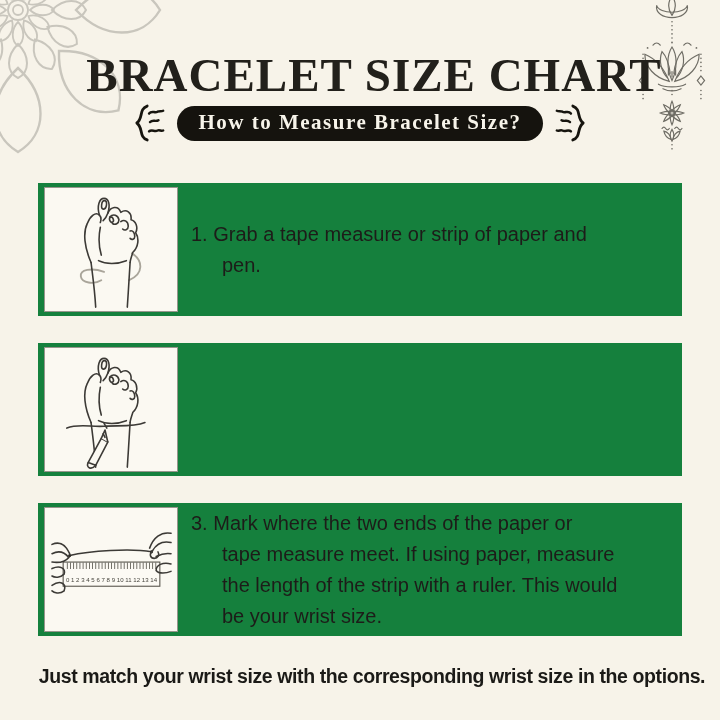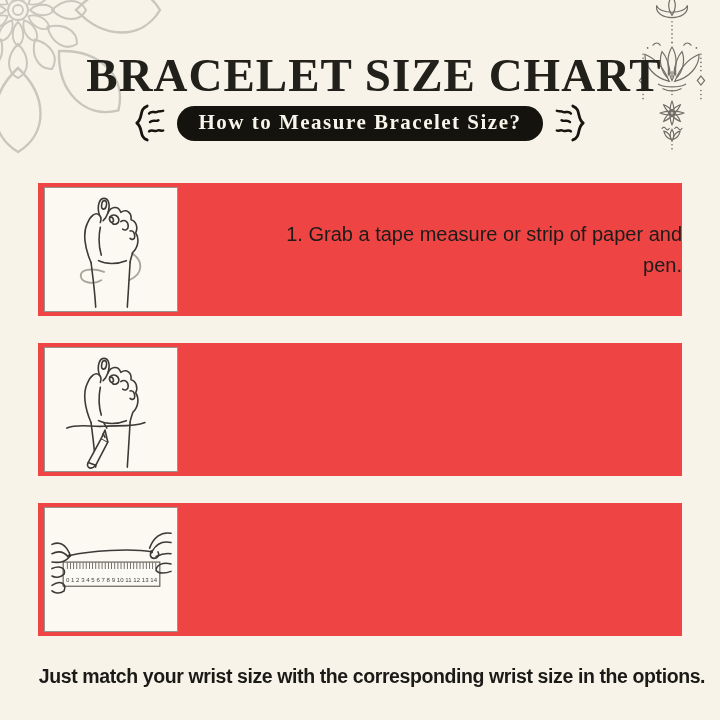--- a/index.html
+++ b/index.html
@@ -28,22 +28,22 @@
     font-family:"Liberation Serif","DejaVu Serif",serif;
     font-weight:700;font-size:21px;letter-spacing:1.5px;white-space:nowrap;
   }
   .flourish{flex:none;}
   .flourish.right{transform:scaleX(-1);}
   .steps{
     position:absolute;top:183px;left:38px;width:644px;
     display:flex;flex-direction:column;gap:27px;
   }
   .step{
-    background:#ef4444;height:133px;
-    display:flex;align-items:center;text-align:right;
+    background:#15803d;height:133px;
+    display:flex;align-items:center;
   }
   .figure{
     flex:none;width:132px;height:123px;margin-left:6px;
     background:#fbf9f2;border:1px solid #97958c;
     display:flex;align-items:center;justify-content:center;
   }
   .figure svg{width:123px;height:119px;}
   .step-text{
     margin:0 0 0 13px;width:492px;
     font-size:20px;line-height:31px;font-weight:500;
@@ -268,17 +268,21 @@
         </g>
         <g class="lineart" stroke-width="1.5">
           <path d="M128,25 C117,23 109,30 105,41"></path>
           <path d="M128,35 C119,33 112,37 108,44"></path>
           <path d="M108,44 C104,48 106,52 110,52 C114,52 116,48 114,45"></path>
           <path d="M128,47 C122,46 116,48 112,50"></path>
           <path d="M128,58 C119,56 112,59 112,65 C115,69 123,68 128,66"></path>
         </g>
       </svg>
     </div>
+    <p class="step-text">3. Mark where the two ends of the paper or
+tape measure meet. If using paper, measure
+the length of the strip with a ruler. This would
+be your wrist size.</p>
   </div>
 
 </div>
 
 <p class="footer">Just match your wrist size with the corresponding wrist size in the options.</p>
 
 </body></html>

